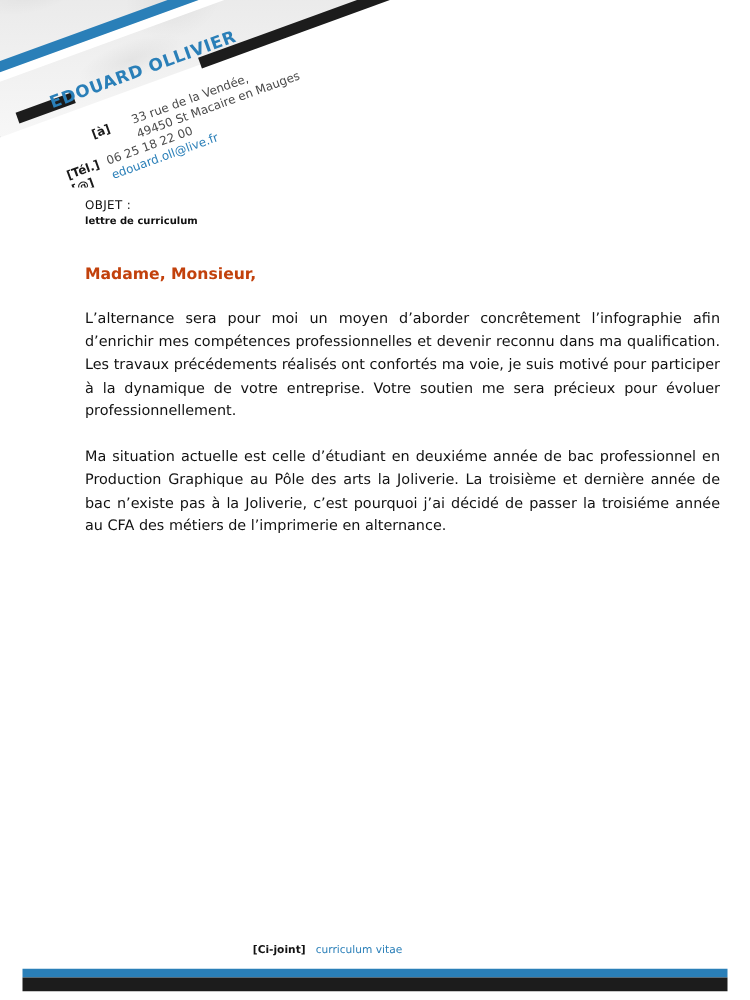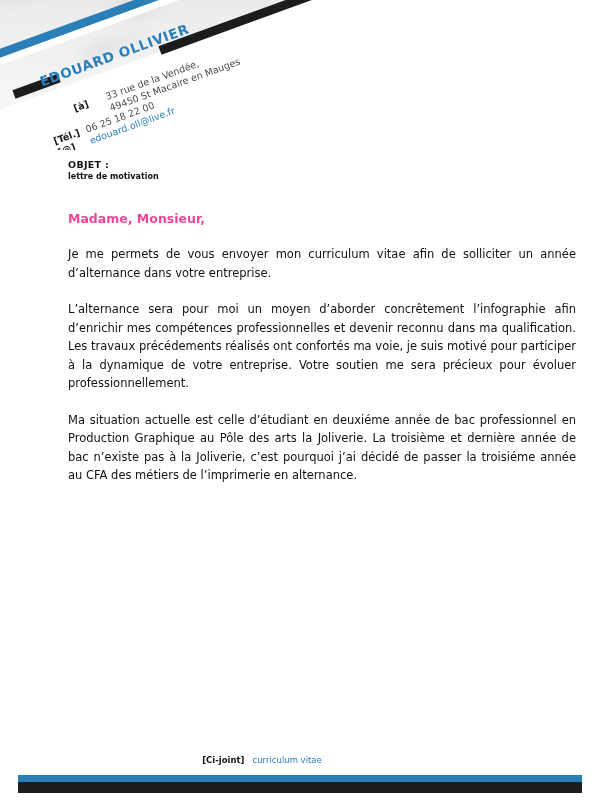--- a/index.html
+++ b/index.html
@@ -152,21 +152,21 @@
   .contact-row .spacer { width: 34px; flex: 0 0 34px; }
 
   
   #objet {
     position: absolute;
     left: 68px;
     top: 158px;
   }
   #objet .objet-title {
     font-size: 9.5px;
-    font-weight: bold;
+    font-weight: normal;
     color: #111111;
     letter-spacing: 0.3px;
     line-height: 13px;
   }
   #objet .objet-subject {
     font-size: 8px;
     font-weight: bold;
     color: #111111;
     line-height: 12px;
   }
@@ -174,21 +174,21 @@
   
   #body-copy {
     position: absolute;
     left: 68px;
     top: 210px;
     width: 508px;
   }
   .salutation {
     font-size: 12.5px;
     font-weight: bold;
-    color: #ec4899;
+    color: #c2410c;
     margin: 0 0 18px 0;
     line-height: 17px;
   }
   .para {
     font-size: 11.5px;
     color: #111111;
     text-align: justify;
     line-height: 18.5px;
     margin: 0 0 18px 0;
   }
@@ -273,27 +273,26 @@
       <div class="contact-row r4">
         <span class="contact-label">[@]</span>
         <span class="contact-value email">edouard.oll@live.fr</span>
       </div>
 
     </div>
   </div>
 
   <div id="objet">
     <div class="objet-title">OBJET :</div>
-    <div class="objet-subject">lettre de motivation</div>
+    <div class="objet-subject">lettre de curriculum</div>
   </div>
 
   <div id="body-copy">
     <p class="salutation">Madame, Monsieur,</p>
 
-    <p class="para">Je me permets de vous envoyer mon curriculum vitae afin de solliciter un année d’alternance dans votre entreprise.</p>
 
     <p class="para">L’alternance sera pour moi un moyen d’aborder concrêtement l’infographie afin d’enrichir mes compétences professionnelles et devenir reconnu dans ma qualification. Les travaux précédements réalisés ont confortés ma voie, je suis motivé pour participer à la dynamique de votre entreprise. Votre soutien me sera précieux pour évoluer professionnellement.</p>
 
     <p class="para">Ma situation actuelle est celle d’étudiant en deuxiéme année de bac professionnel en Production Graphique au Pôle des arts la Joliverie. La troisième et dernière année de bac n’existe pas à la Joliverie, c’est pourquoi j’ai décidé de passer la troisiéme année au CFA des métiers de l’imprimerie en alternance.</p>
 
   </div>
 
   <div id="footer">
     <div class="footer-note">
       <span class="fn-label">[Ci-joint]</span>

